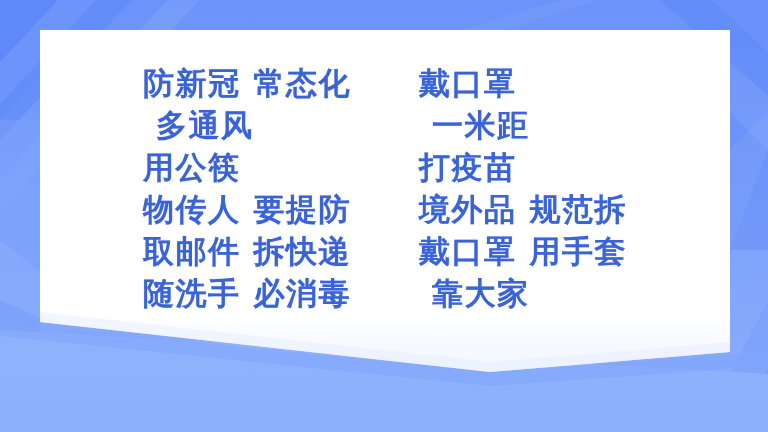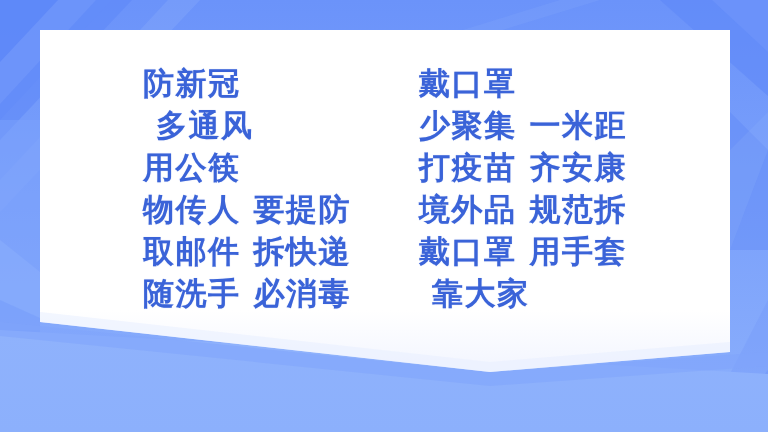--- a/index.html
+++ b/index.html
@@ -114,20 +114,21 @@
     <polygon points="40,30 730,30 730,352 490,372 40,322" fill="url(#gradCard)"></polygon>
     <polygon points="40,312 490,362 730,342 730,352 490,372 40,322" fill="#e8eeff" opacity="0.55"></polygon>
   </svg>
 
   <div class="card-text">
     <div class="slogan-columns">
 
       <div class="slogan-col">
         <div class="slogan-row">
           <span class="slogan-part">防新冠</span>
+          <span class="slogan-part second">常态化</span>
         </div>
         <div class="slogan-row">
           <span class="slogan-part second">多通风</span>
         </div>
         <div class="slogan-row">
           <span class="slogan-part">用公筷</span>
         </div>
         <div class="slogan-row">
           <span class="slogan-part">物传人</span>
           <span class="slogan-part second">要提防</span>
@@ -140,26 +141,24 @@
           <span class="slogan-part">随洗手</span>
           <span class="slogan-part second">必消毒</span>
         </div>
       </div>
 
       <div class="slogan-col">
         <div class="slogan-row">
           <span class="slogan-part">戴口罩</span>
         </div>
         <div class="slogan-row">
-          <span class="slogan-part">少聚集</span>
           <span class="slogan-part second">一米距</span>
         </div>
         <div class="slogan-row">
           <span class="slogan-part">打疫苗</span>
-          <span class="slogan-part second">齐安康</span>
         </div>
         <div class="slogan-row">
           <span class="slogan-part">境外品</span>
           <span class="slogan-part second">规范拆</span>
         </div>
         <div class="slogan-row">
           <span class="slogan-part">戴口罩</span>
           <span class="slogan-part second">用手套</span>
         </div>
         <div class="slogan-row">

